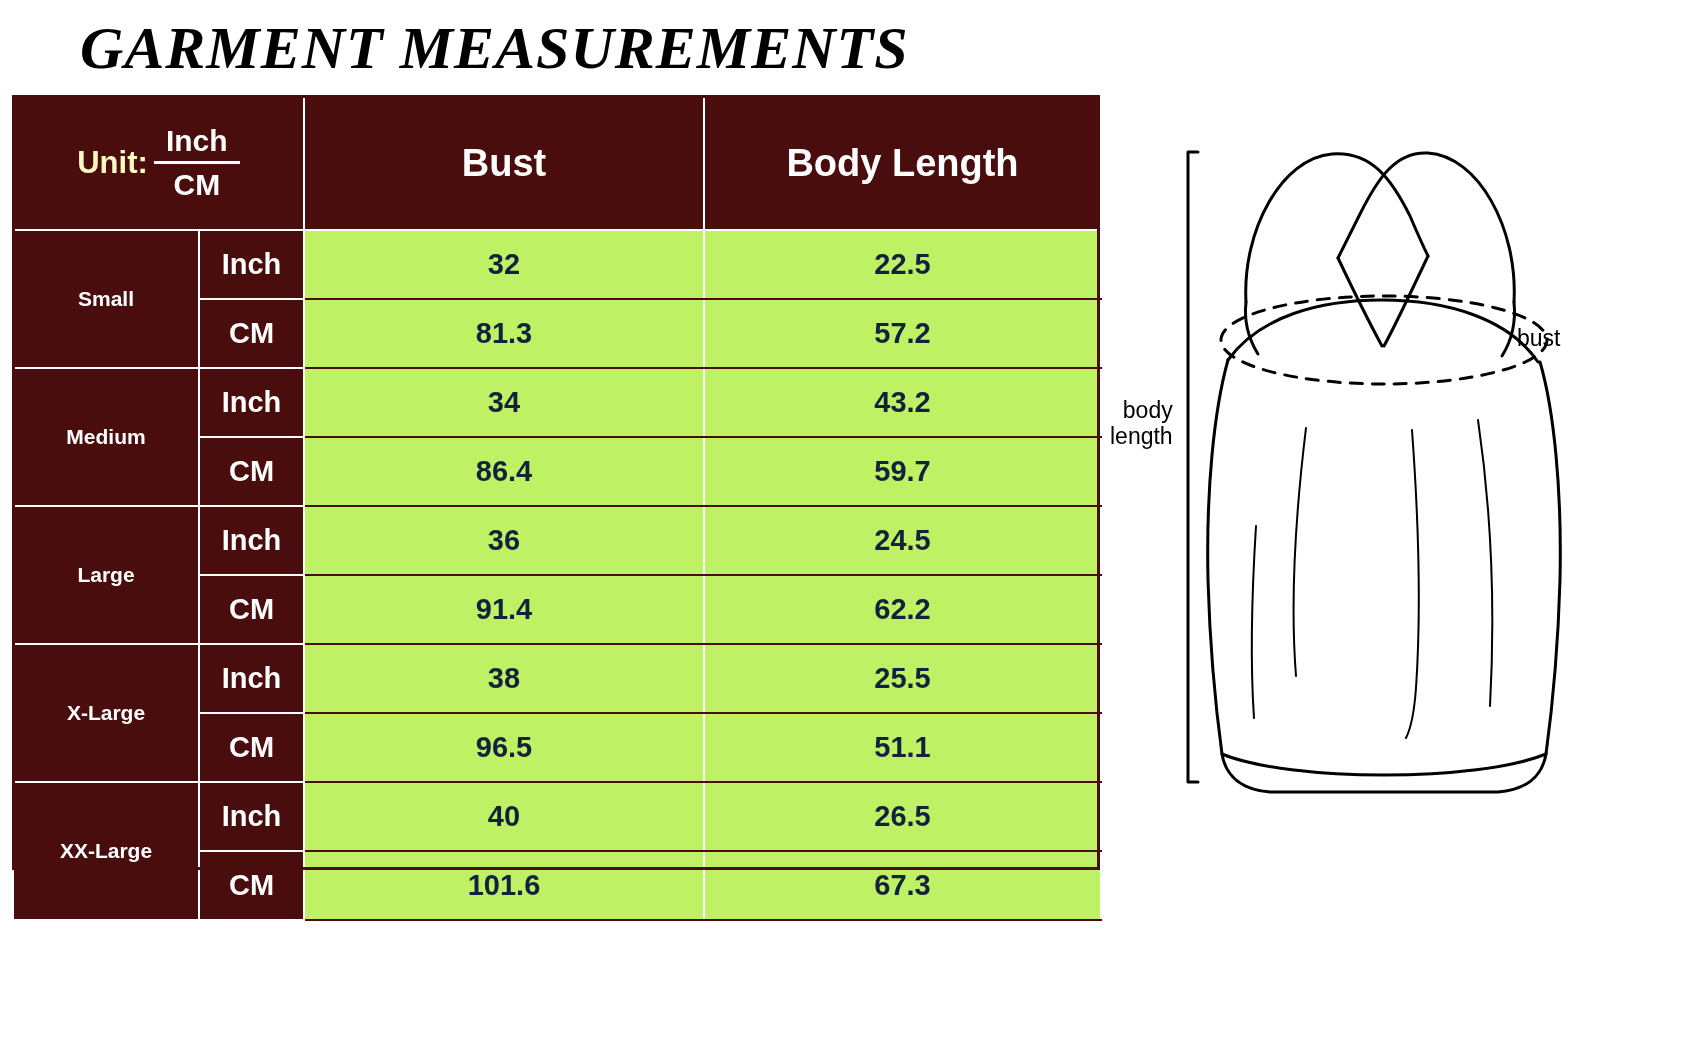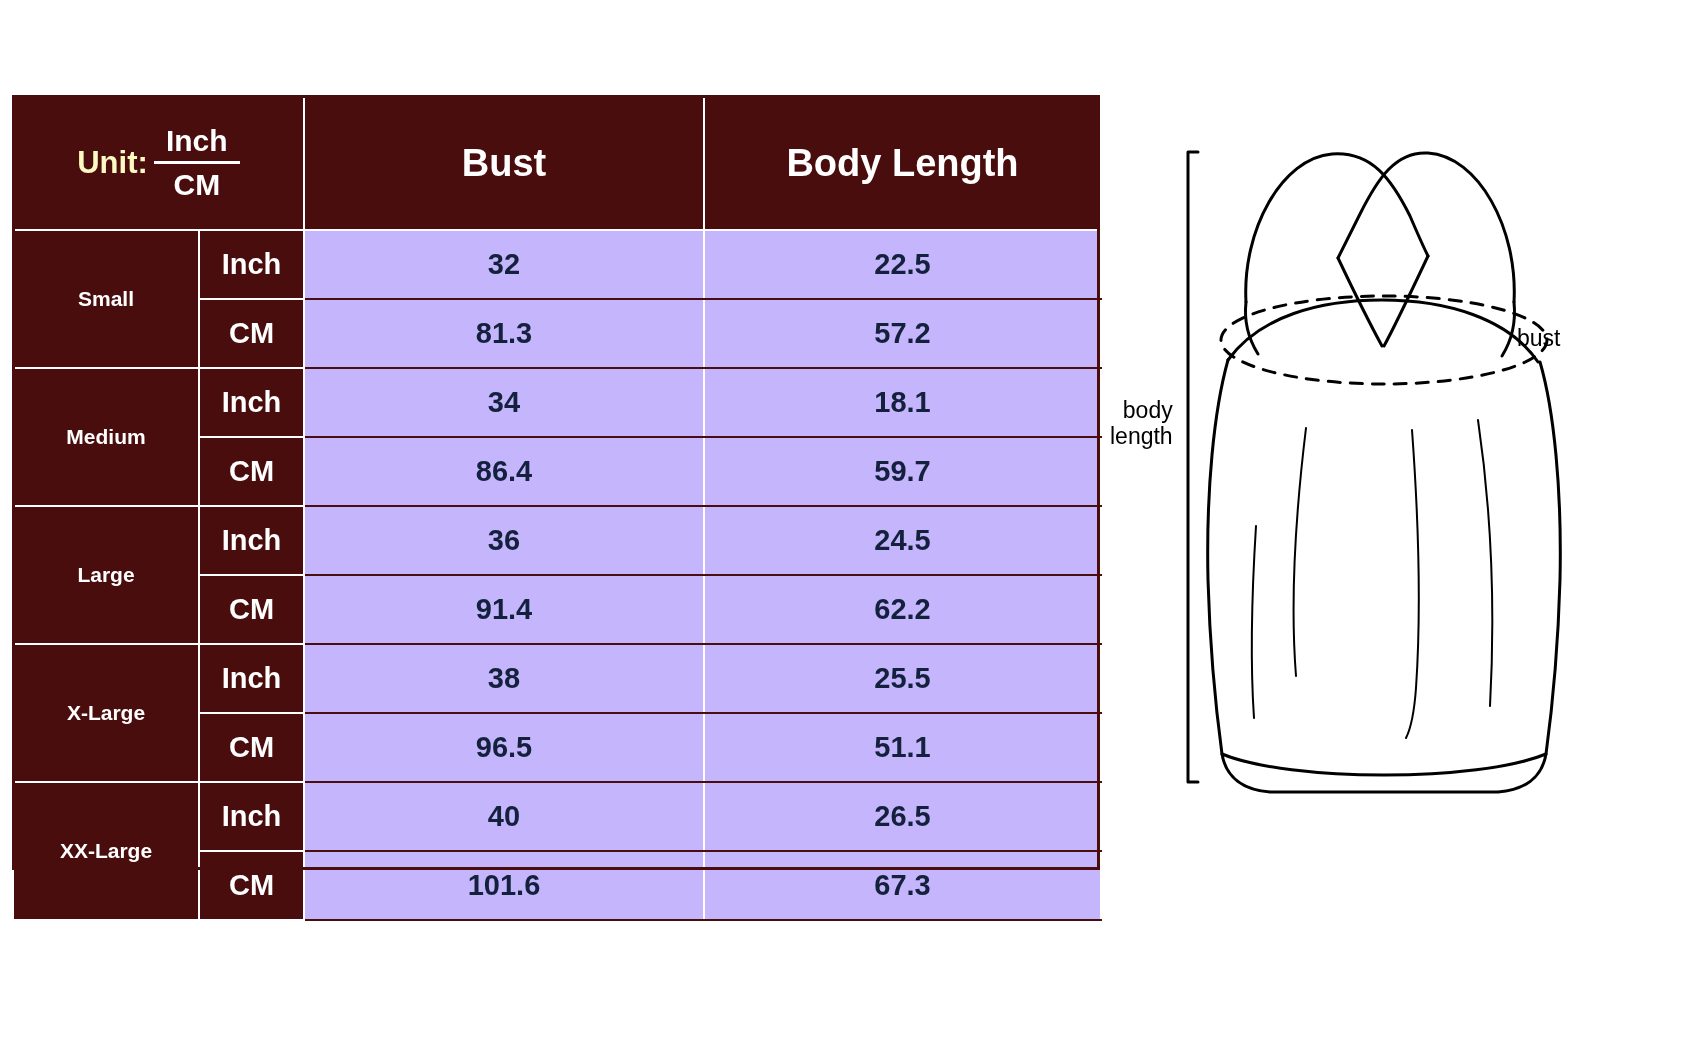--- a/index.html
+++ b/index.html
@@ -46,21 +46,21 @@
     border-collapse: collapse;
     width: 1088px;
     table-layout: fixed;
   }
   table.size-table td {
     border: 2px solid #ffffff;
     text-align: center;
     vertical-align: middle;
     font-weight: bold;
     color: #14213d;
-    background: #c4b5fd;
+    background: #bef264;
   }
   
   .hdr {
     background: #4a0d0d !important;
     color: #ffffff !important;
   }
   .hdr-unit {
     background: #4a0d0d !important;
     color: #ffffff !important;
     font-size: 31px;
@@ -167,20 +167,21 @@
     line-height: 1.15;
   }
   .label-bust { left: 407px; top: 215px; }
   .label-bodylength { left: 0px; top: 287px; text-align: right; }
 </style>
 </head>
 <body>
 
 <div class="page">
 
+  <div class="title">GARMENT MEASUREMENTS</div>
 
   <div class="table-wrap">
     <table class="size-table">
       <colgroup>
         <col style="width:186px">
         <col style="width:105px">
         <col style="width:400px">
         <col style="width:397px">
       </colgroup>
       <tbody>
@@ -207,21 +208,21 @@
         <tr>
           <td class="unit-cell">CM</td>
           <td class="val-cell">81.3</td>
           <td class="val-cell">57.2</td>
         </tr>
 
         <tr>
           <td class="size-cell" rowspan="2">Medium</td>
           <td class="unit-cell">Inch</td>
           <td class="val-cell">34</td>
-          <td class="val-cell">18.1</td>
+          <td class="val-cell">43.2</td>
         </tr>
         <tr>
           <td class="unit-cell">CM</td>
           <td class="val-cell">86.4</td>
           <td class="val-cell">59.7</td>
         </tr>
 
         <tr>
           <td class="size-cell" rowspan="2">Large</td>
           <td class="unit-cell">Inch</td>

